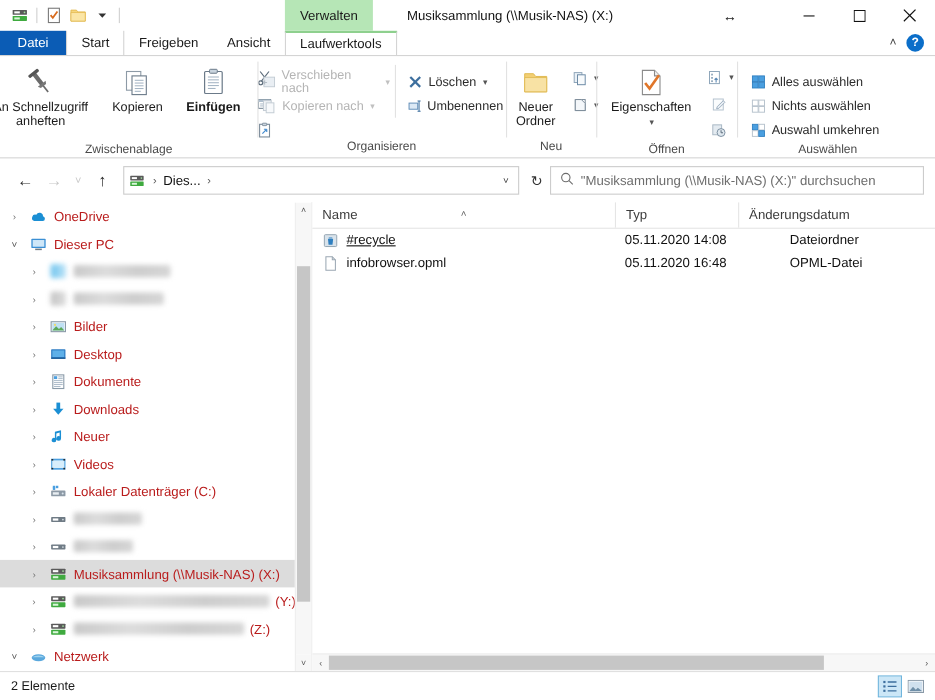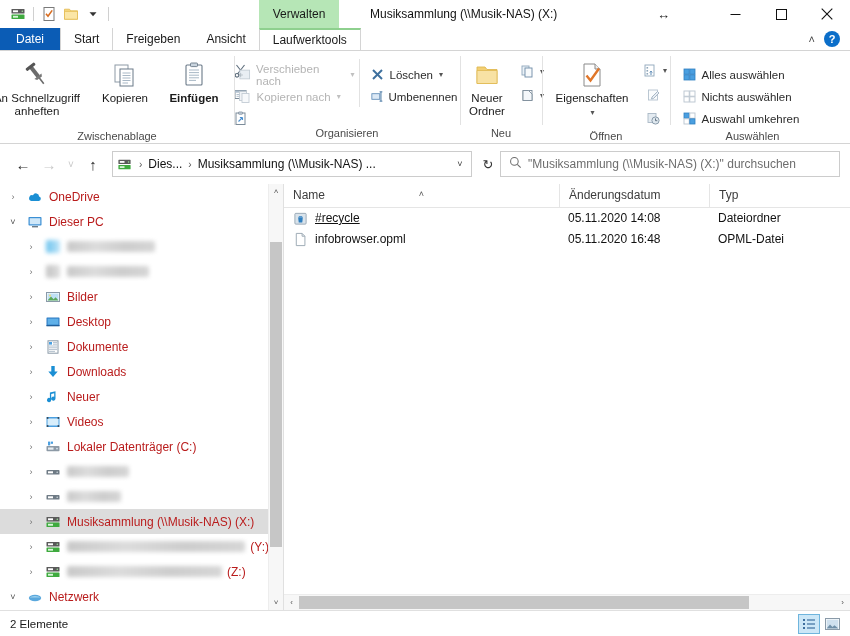--- a/index.html
+++ b/index.html
@@ -459,21 +459,20 @@
           <rect x="1.5" y="3" width="13" height="4.5" rx="0.6" fill="#5a5a5a"></rect>
           <rect x="3" y="4.3" width="5" height="1.9" fill="#fff"></rect>
           <circle cx="12.3" cy="5.2" r="0.8" fill="#9fe09f"></circle>
           <rect x="1.5" y="8.5" width="13" height="4.5" rx="0.6" fill="#3faa3f"></rect>
           <rect x="3" y="9.8" width="5" height="1.9" fill="#d9f5d9"></rect>
         </svg>
       </span>
       <span class="crumbsep">›</span>
       <span class="crumb">Dies...</span>
       <span class="crumbsep">›</span>
-      <span class="crumb">Musiksammlung (\\Musik-NAS) ...</span>
       <span style="flex:1"></span>
       <span class="addr-caret">˅</span>
     </div>
 
     <div class="refresh">↻</div>
 
     <div class="searchbox">
       <span>
         <svg width="13" height="13" viewBox="0 0 14 14">
           <circle cx="5.8" cy="5.8" r="4.1" fill="none" stroke="#6d6d6d" stroke-width="1.1"></circle>
@@ -717,22 +716,22 @@
     </div>
 
     <div class="splitter"></div>
 
     <div class="filepane">
       <div class="colhdr">
         <div class="col" style="width:275px;">
           <span>Name</span>
           <span class="sortmark">˄</span>
         </div>
+        <div class="col" style="width:112px;">Typ</div>
         <div class="col" style="width:150px;">Änderungsdatum</div>
-        <div class="col" style="width:112px;">Typ</div>
       </div>
 
       <div class="filelist">
         <div class="frow">
           <div class="fcell fname" style="width:275px;text-decoration:underline;">
             <span class="fico">
               <svg width="15" height="15" viewBox="0 0 16 16">
                 <rect x="2" y="2.5" width="12" height="11.5" rx="1" fill="#d9e3eb" stroke="#8fa0ae" stroke-width="0.9"></rect>
                 <path d="M6.4 5.2 h3.2 l.5 1 h-4.2 z" fill="#2f7fc0"></path>
                 <path d="M5.5 6.6 h5 l-.6 5.6 h-3.8 z" fill="#2f7fc0"></path>

